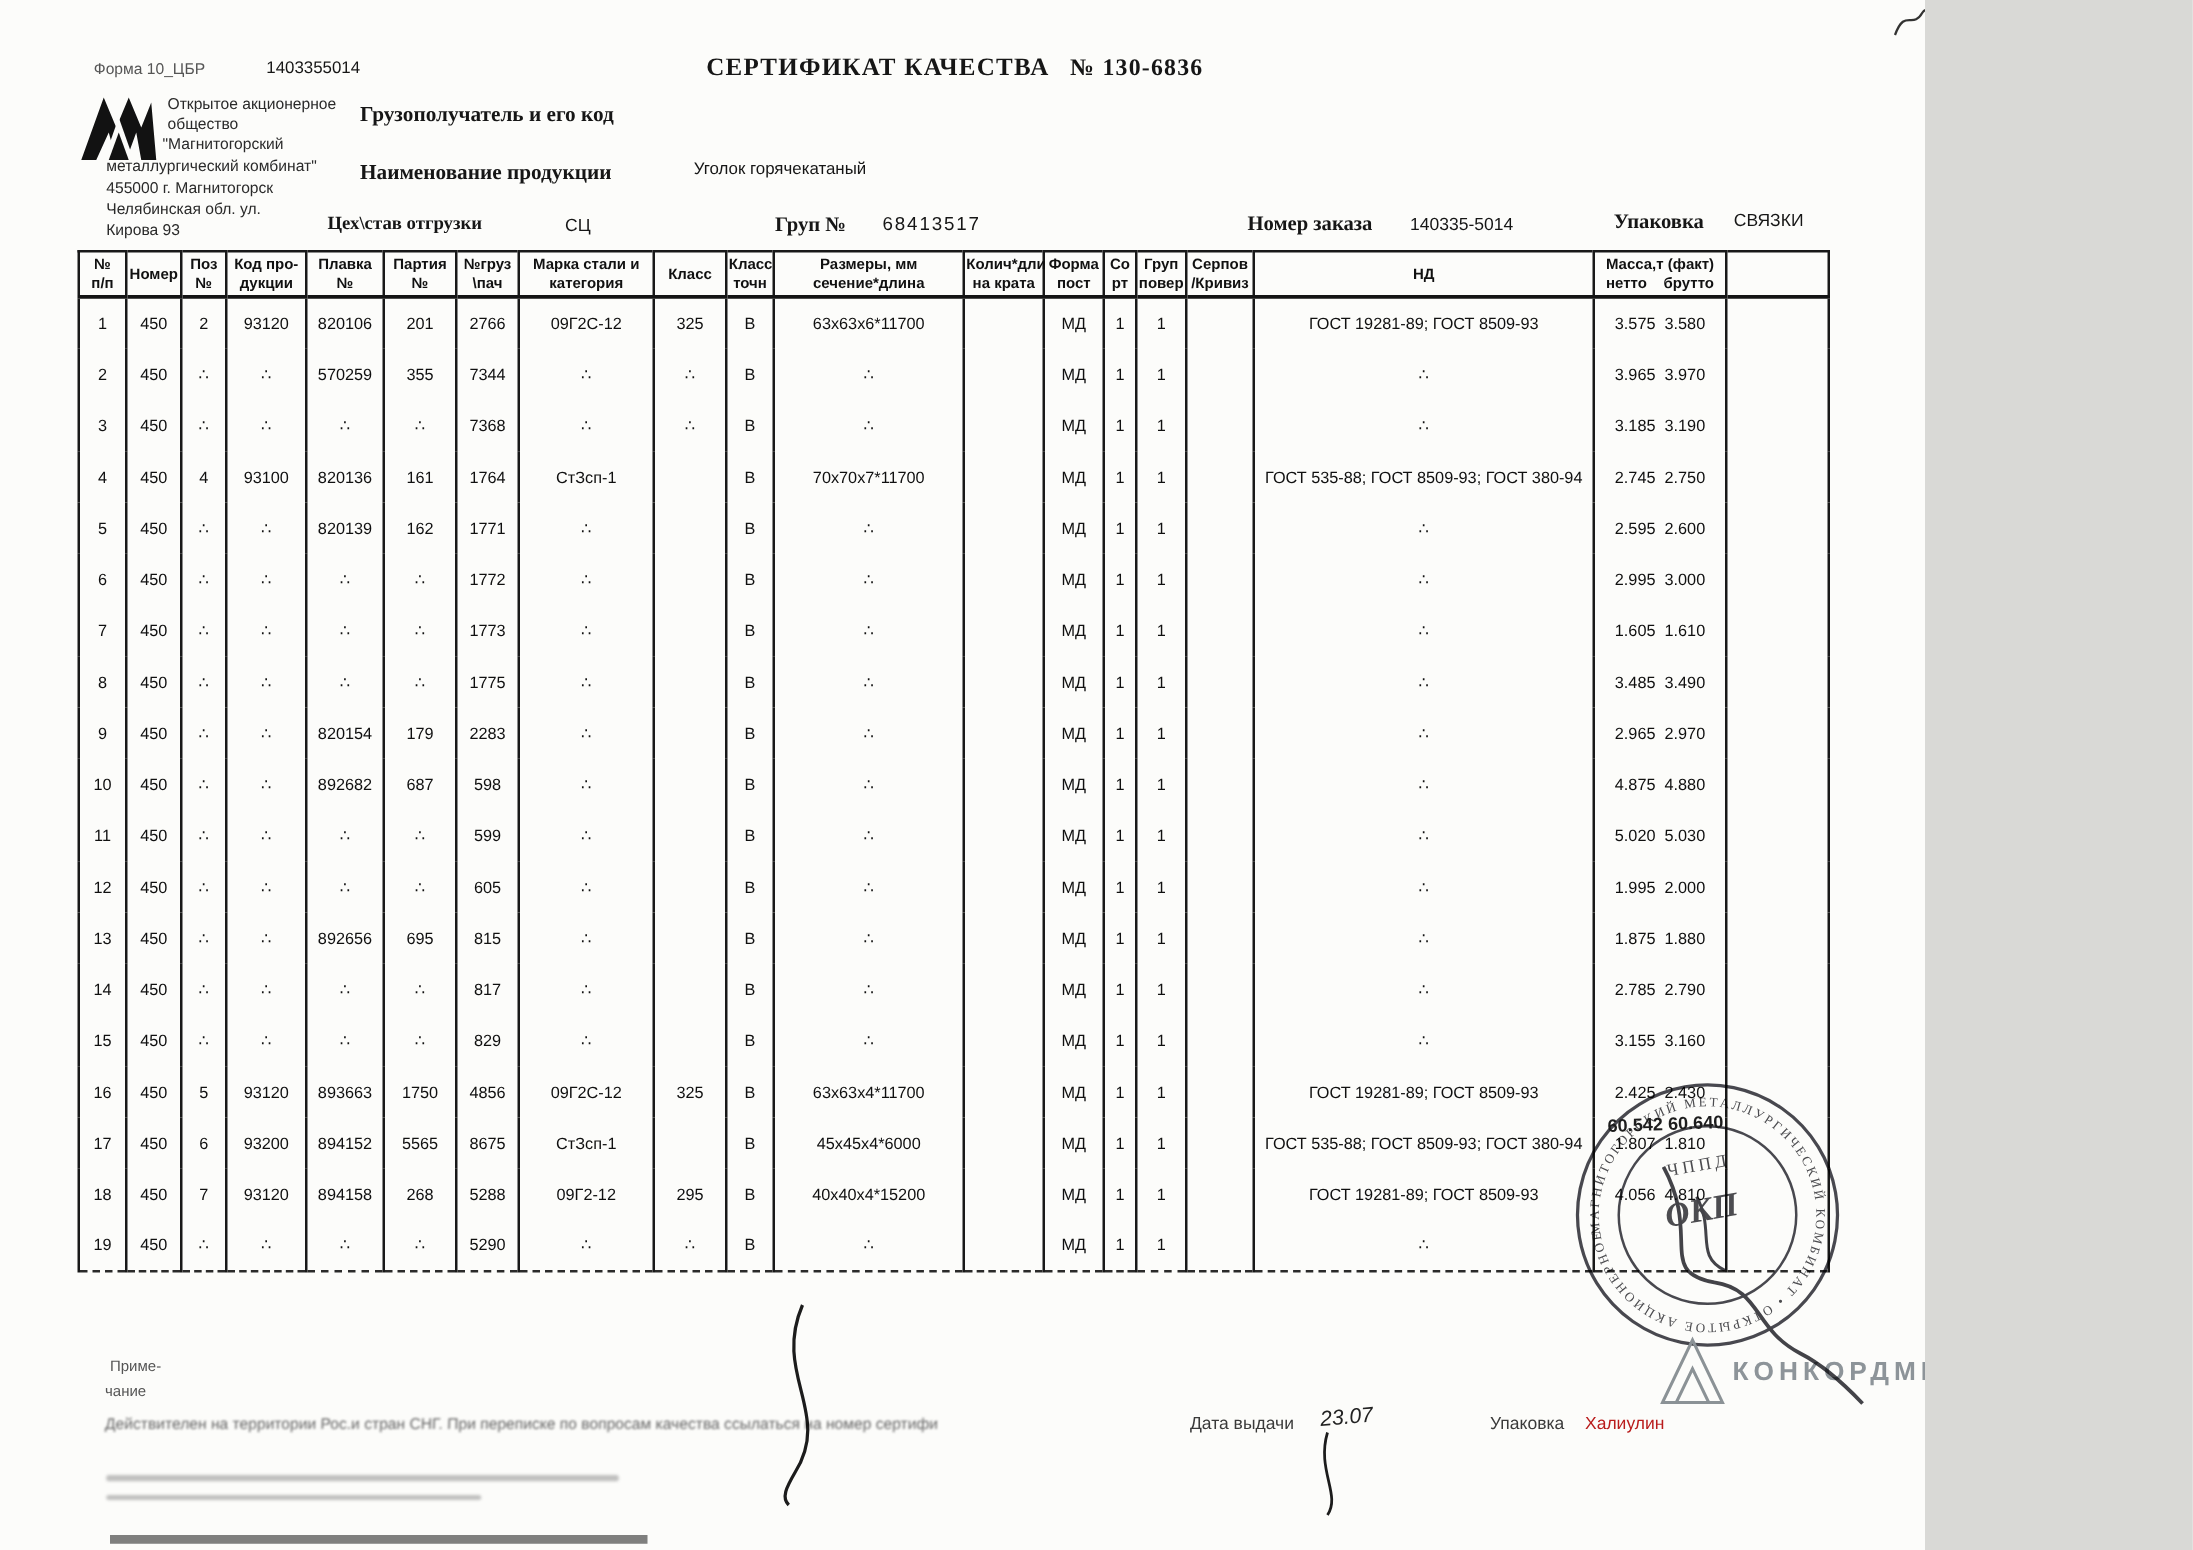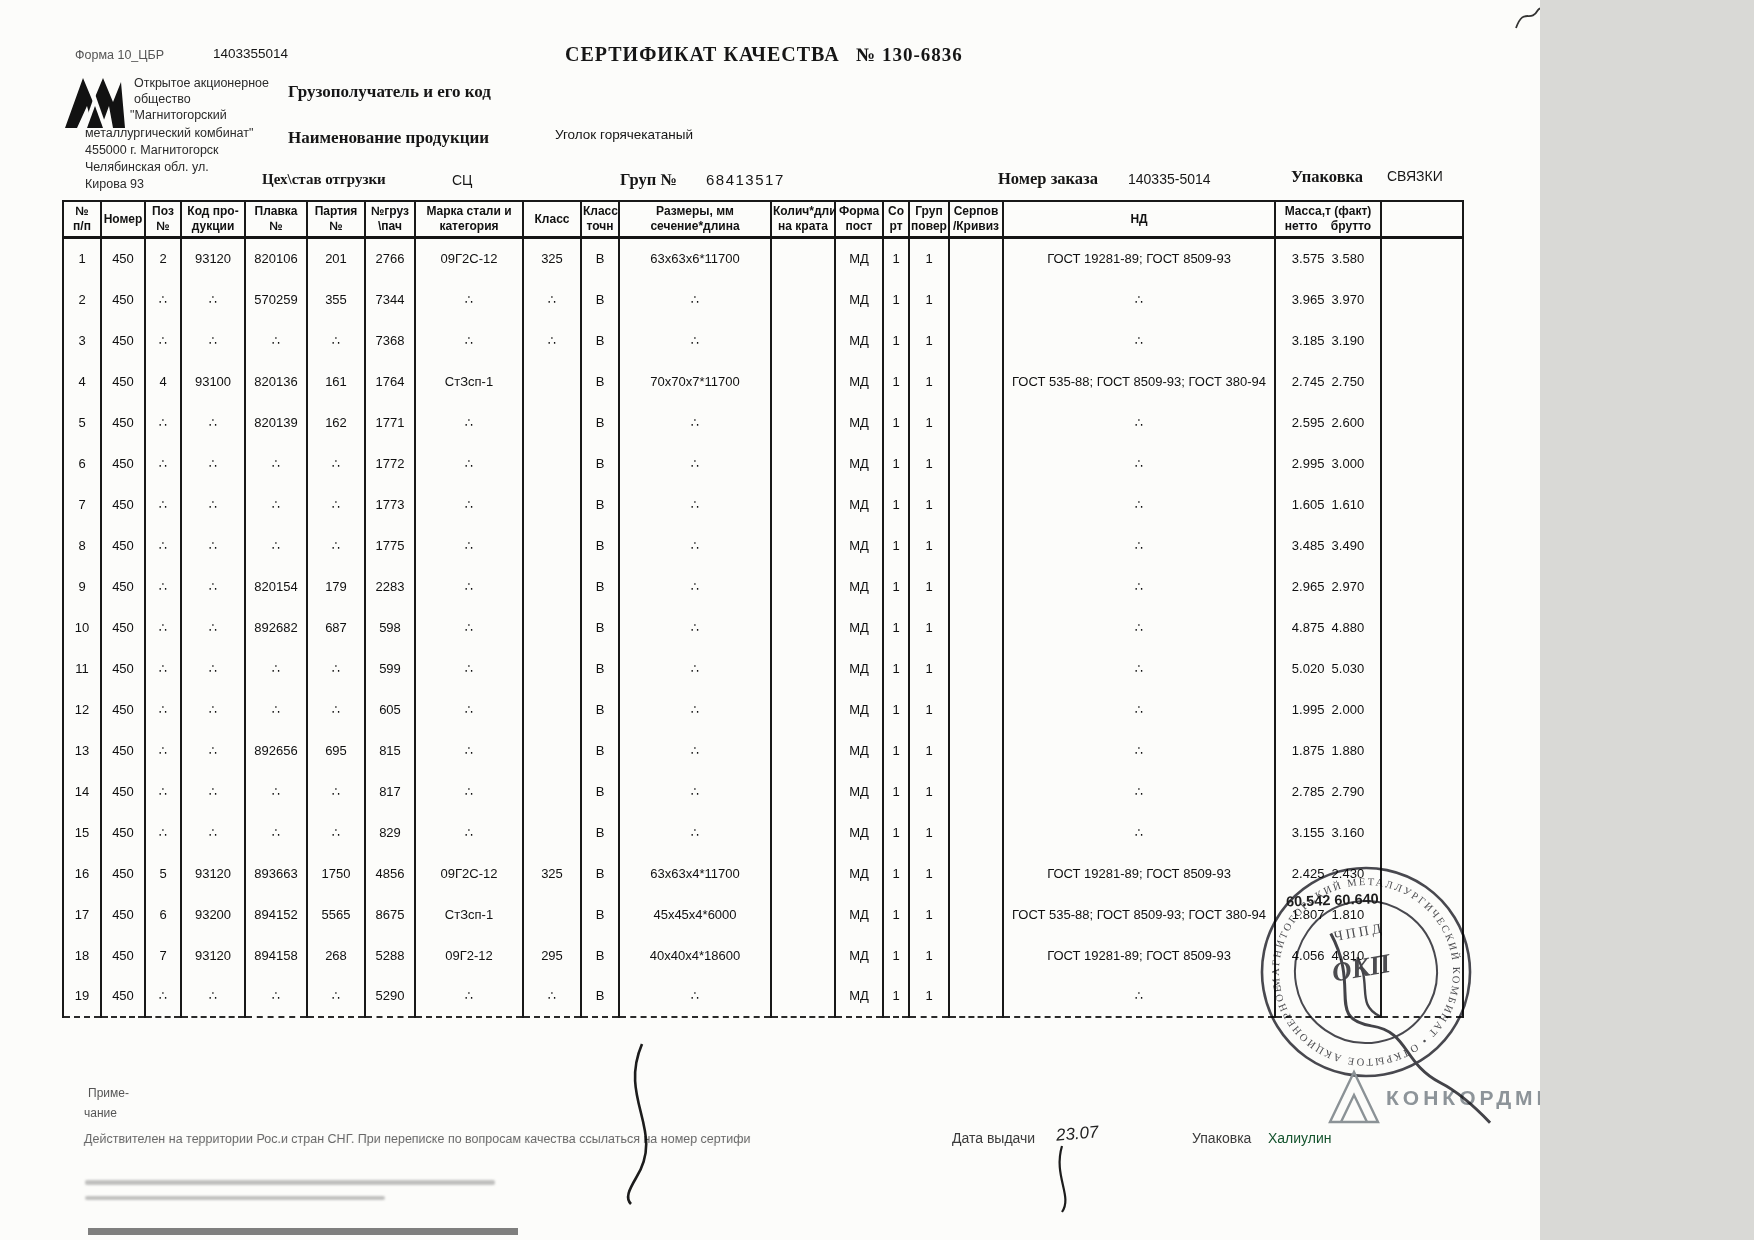--- a/index.html
+++ b/index.html
@@ -487,21 +487,21 @@
           <td>18</td>
           <td>450</td>
           <td>7</td>
           <td>93120</td>
           <td>894158</td>
           <td>268</td>
           <td>5288</td>
           <td>09Г2-12</td>
           <td>295</td>
           <td>В</td>
-          <td>40x40x4*18600</td>
+          <td>40x40x4*15200</td>
           <td></td>
           <td>МД</td>
           <td>1</td>
           <td>1</td>
           <td></td>
           <td>ГОСТ 19281-89; ГОСТ 8509-93</td>
           <td>4.056  4.810</td>
           <td></td>
         </tr>
         <tr>
@@ -529,21 +529,21 @@
   </table>
 
   <div class="abs faded" style="left:88px;top:1086px;font-size:12px;">Приме-</div>
   <div class="abs faded" style="left:84px;top:1106px;font-size:12px;">чание</div>
   <div class="abs" style="left:84px;top:1132px;width:770px;font-size:12.5px;color:#666;filter:blur(.7px);transform:skewX(-2deg);">Действителен на территории Рос.и стран СНГ. При переписке по вопросам качества ссылаться на номер сертифи</div>
 
   <div class="abs" style="left:952px;top:1130px;font-size:14px;color:#3a3a3a;filter:blur(.4px);">Дата выдачи</div>
   <div class="abs" style="left:1056px;top:1124px;font-size:17px;font-style:italic;transform:rotate(-5deg);color:#222;">23.07</div>
 
   <div class="abs" style="left:1192px;top:1130px;font-size:14px;color:#3a3a3a;filter:blur(.4px);">Упаковка</div>
-  <div class="abs" style="left:1268px;top:1130px;font-size:14px;color:#14532d;filter:blur(.5px);">Халиулин</div>
+  <div class="abs" style="left:1268px;top:1130px;font-size:14px;color:#b91c1c;filter:blur(.5px);">Халиулин</div>
 
   <div class="abs" style="left:1286px;top:892px;font-size:14.5px;font-weight:bold;transform:rotate(-2deg);color:#1d1d1d;z-index:5;">60.542 60.640</div>
 
   <div class="abs wm" style="left:1386px;top:1086px;">КОНКОРДМЕТАЛЛ</div>
 
   <div class="abs smudge" style="left:85px;top:1180px;width:410px;height:5px;"></div>
   <div class="abs smudge" style="left:85px;top:1196px;width:300px;height:4px;"></div>
   <div class="abs" style="left:88px;top:1228px;width:430px;height:7px;background:#3c3c3c;opacity:.65;"></div>
 
   <svg id="overlay" width="1754" height="1240" viewBox="0 0 1754 1240">

